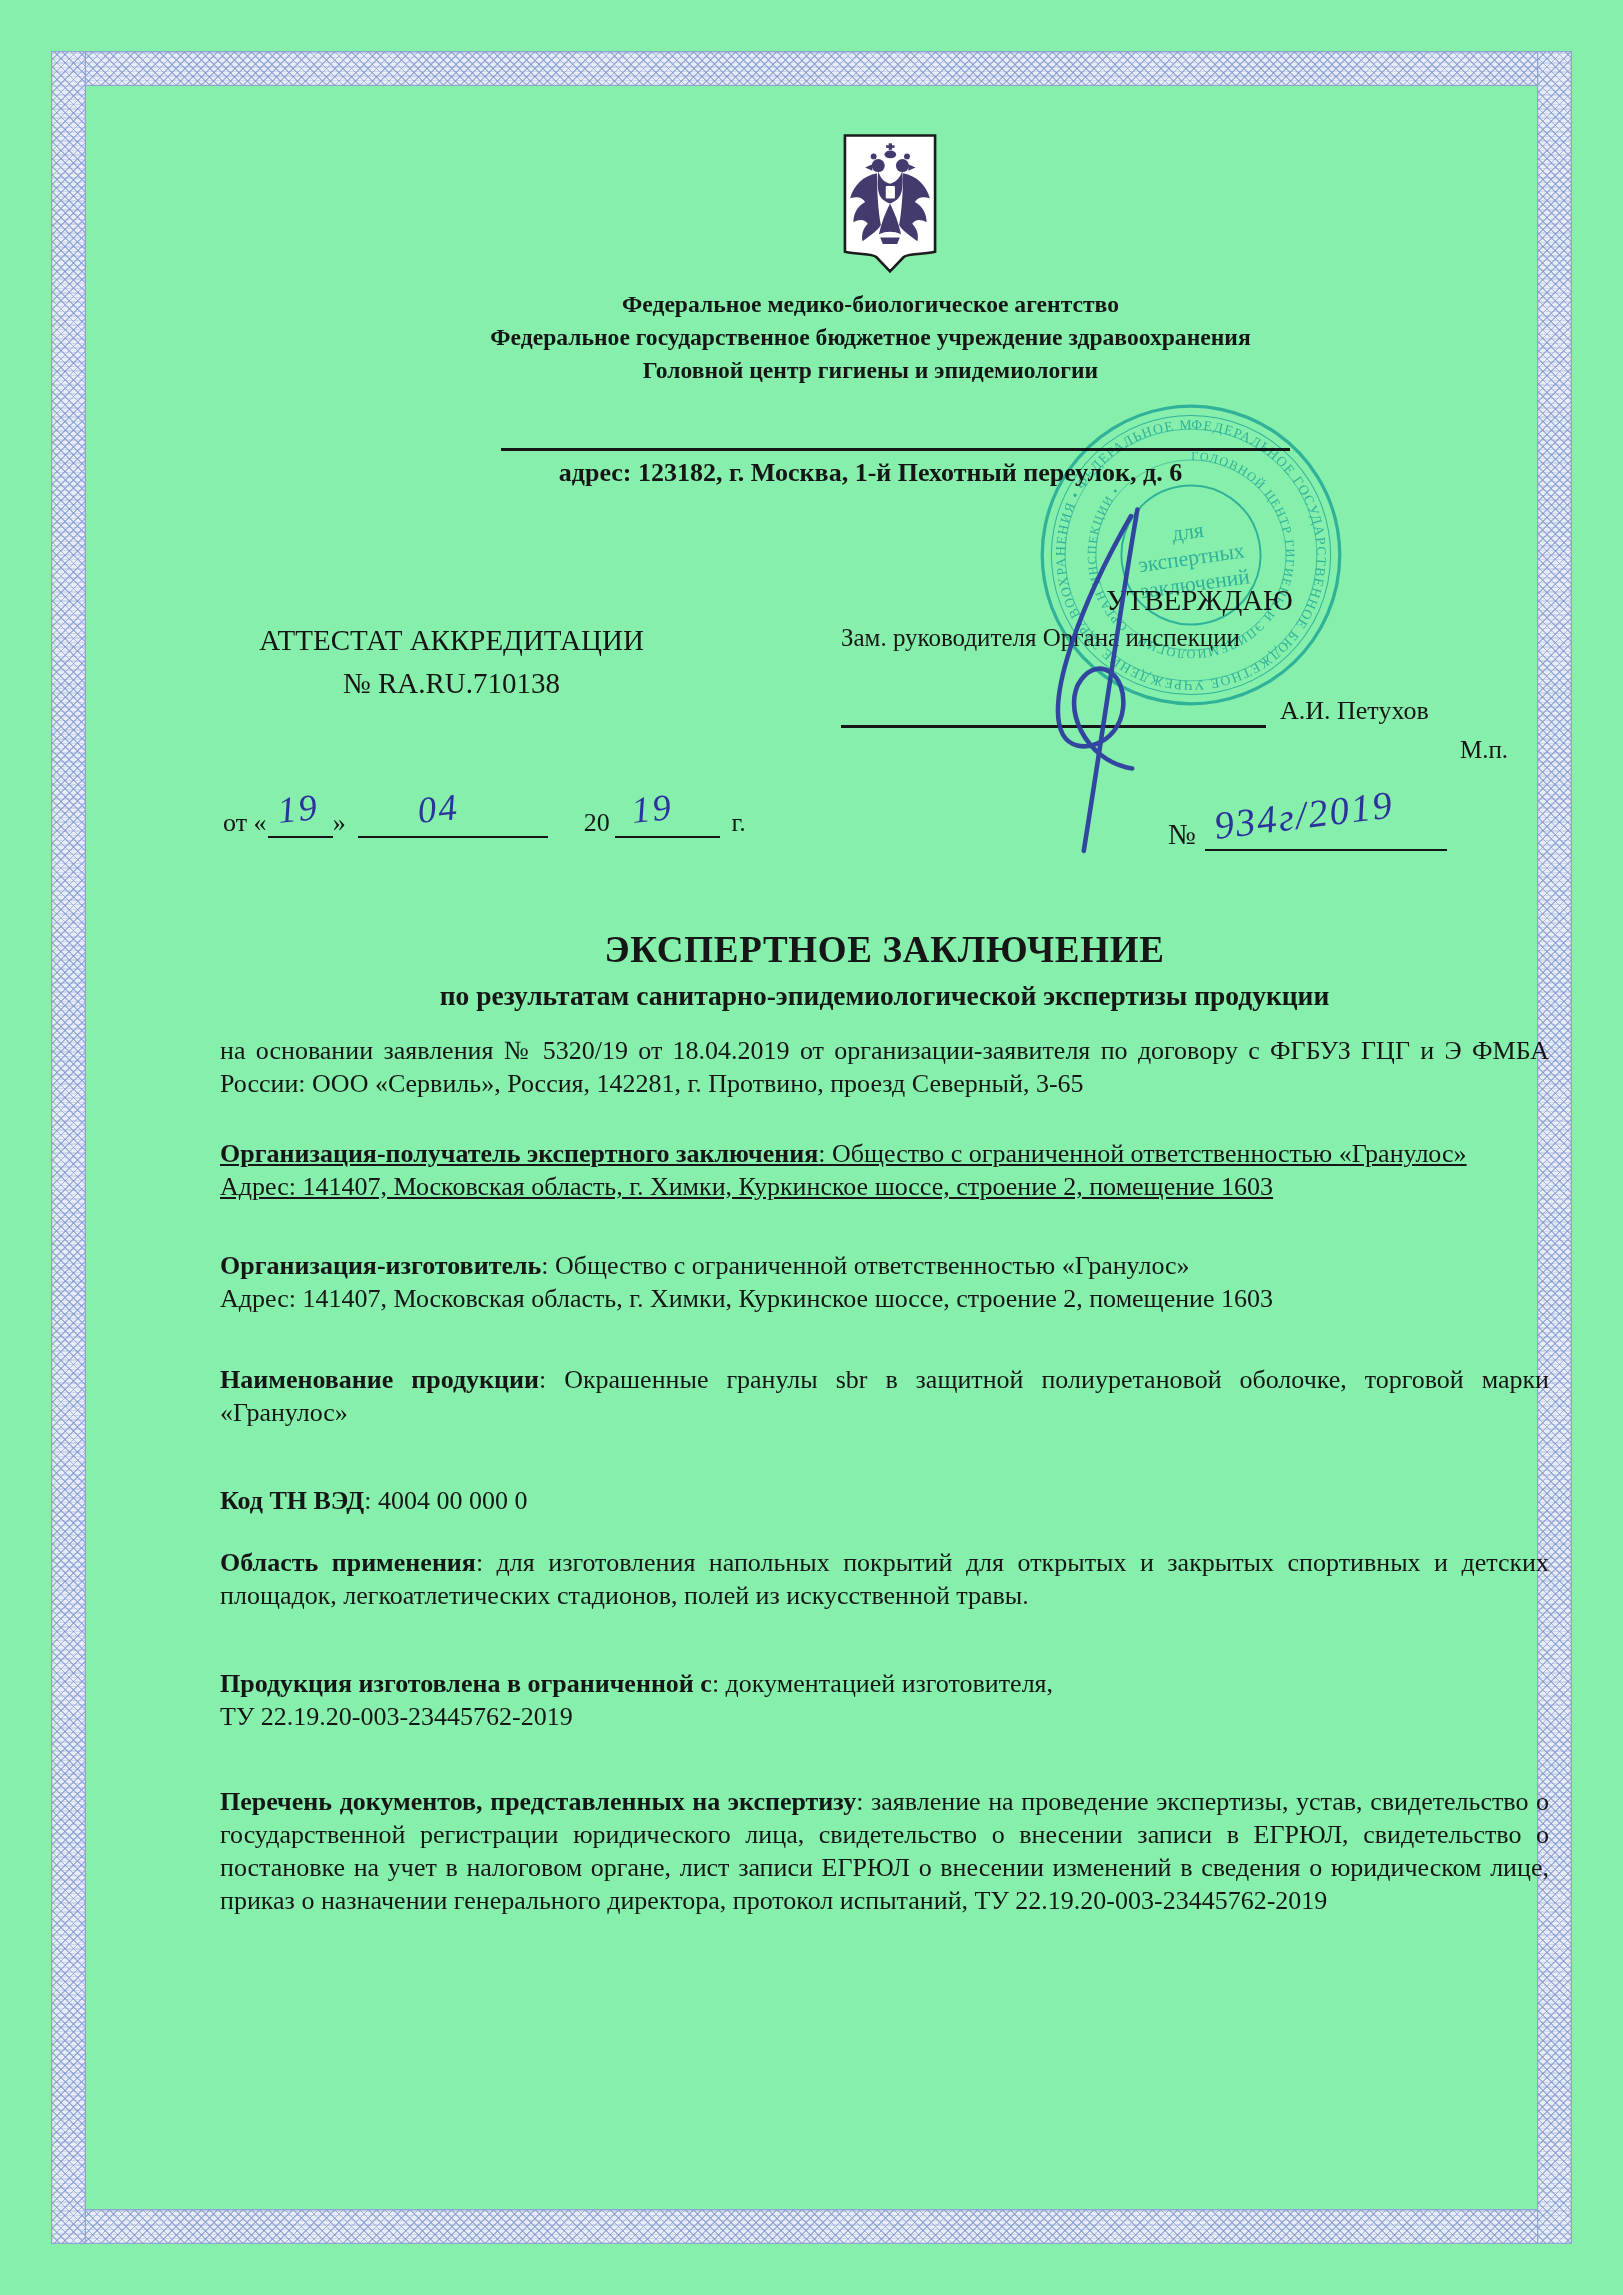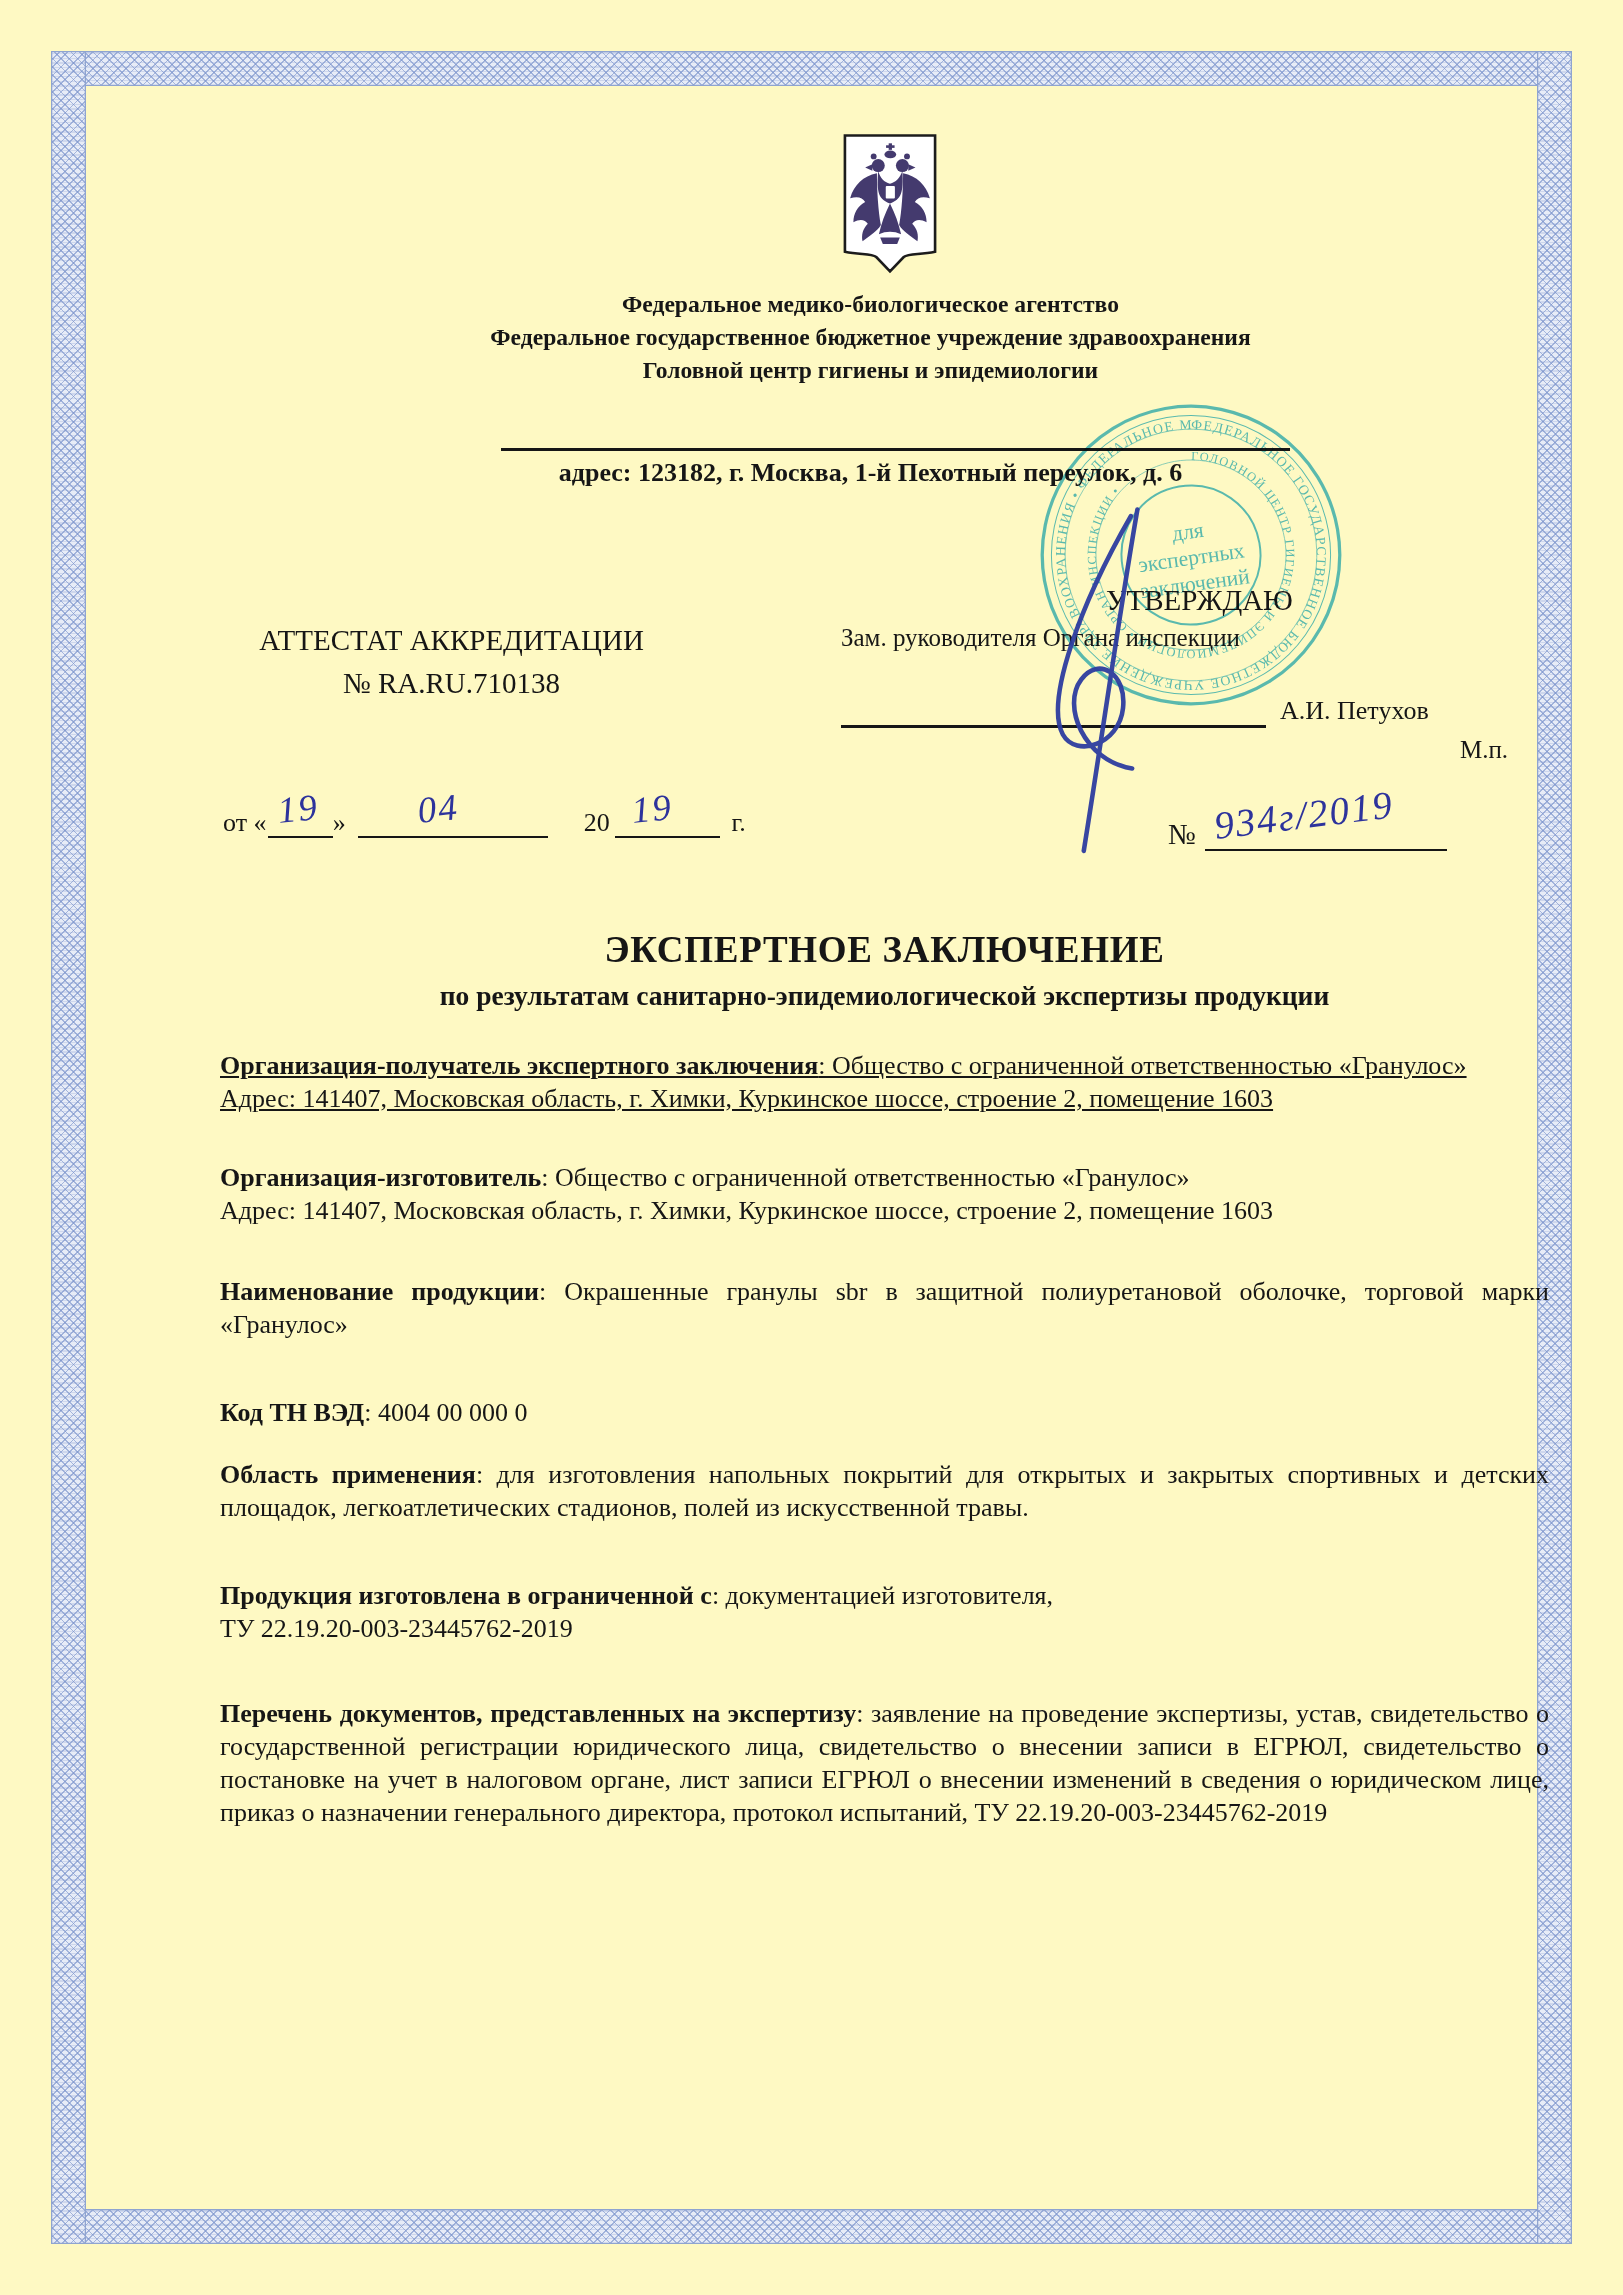--- a/index.html
+++ b/index.html
@@ -1,16 +1,16 @@
 <!DOCTYPE html>
 <html style="font-size:10.5px"><head>
 <meta charset="utf-8">
 <style>
   html,body{margin:0;padding:0;background:#888;}
-  .page{position:relative;width:1623px;height:2295px;background:#fef9c3;overflow:hidden;
+  .page{position:relative;width:1623px;height:2295px;background:#86efac;overflow:hidden;
         font-family:"Liberation Serif","DejaVu Serif",serif;color:#161616;}
   
   .bstrip{position:absolute;background-color:#e7ecf7;
     background-image:
       repeating-linear-gradient(45deg, rgba(121,146,203,.62) 0 1.3px, transparent 1.3px 5.9px),
       repeating-linear-gradient(135deg, rgba(121,146,203,.62) 0 1.3px, transparent 1.3px 5.9px),
       repeating-linear-gradient(0deg, rgba(140,160,210,.28) 0 1.3px, transparent 1.3px 4.6px);
     box-shadow:inset 0 0 0 1.3px #8fa4d0;}
   .b-top{left:51px;top:51px;width:1521px;height:35px;}
   .b-bottom{left:51px;top:2209px;width:1521px;height:35px;}
@@ -161,20 +161,21 @@
     <g fill="none" stroke="#2e3da0" stroke-width="7" stroke-linecap="round" opacity="0.95">
       <path d="M168,18 C92,150 36,300 64,352 C84,388 150,368 156,312 C162,258 118,232 92,268 C62,308 96,392 170,404"></path>
       <path d="M178,8 C150,170 128,330 96,530"></path>
     </g>
   </svg>
 
   <div class="body">
     <h1 class="doc-title">ЭКСПЕРТНОЕ ЗАКЛЮЧЕНИЕ</h1>
     <h2 class="doc-sub">по результатам санитарно-эпидемиологической экспертизы продукции</h2>
 
+    <p class="para m1">на основании заявления № 5320/19 от 18.04.2019 от организации-заявителя по договору с ФГБУЗ ГЦГ и Э ФМБА России: ООО «Сервиль», Россия, 142281, г. Протвино, проезд Северный, 3-65</p>
 
     <p class="para m2">
       <b>Организация-получатель экспертного заключения</b><span>: Общество с ограниченной ответственностью «Гранулос»</span>
       <span class="block">Адрес: 141407, Московская область, г. Химки, Куркинское шоссе, строение 2, помещение 1603</span>
     </p>
 
     <p class="para m3">
       <b>Организация-изготовитель</b><span>: Общество с ограниченной ответственностью «Гранулос»</span>
       <span class="block">Адрес: 141407, Московская область, г. Химки, Куркинское шоссе, строение 2, помещение 1603</span>
     </p>

